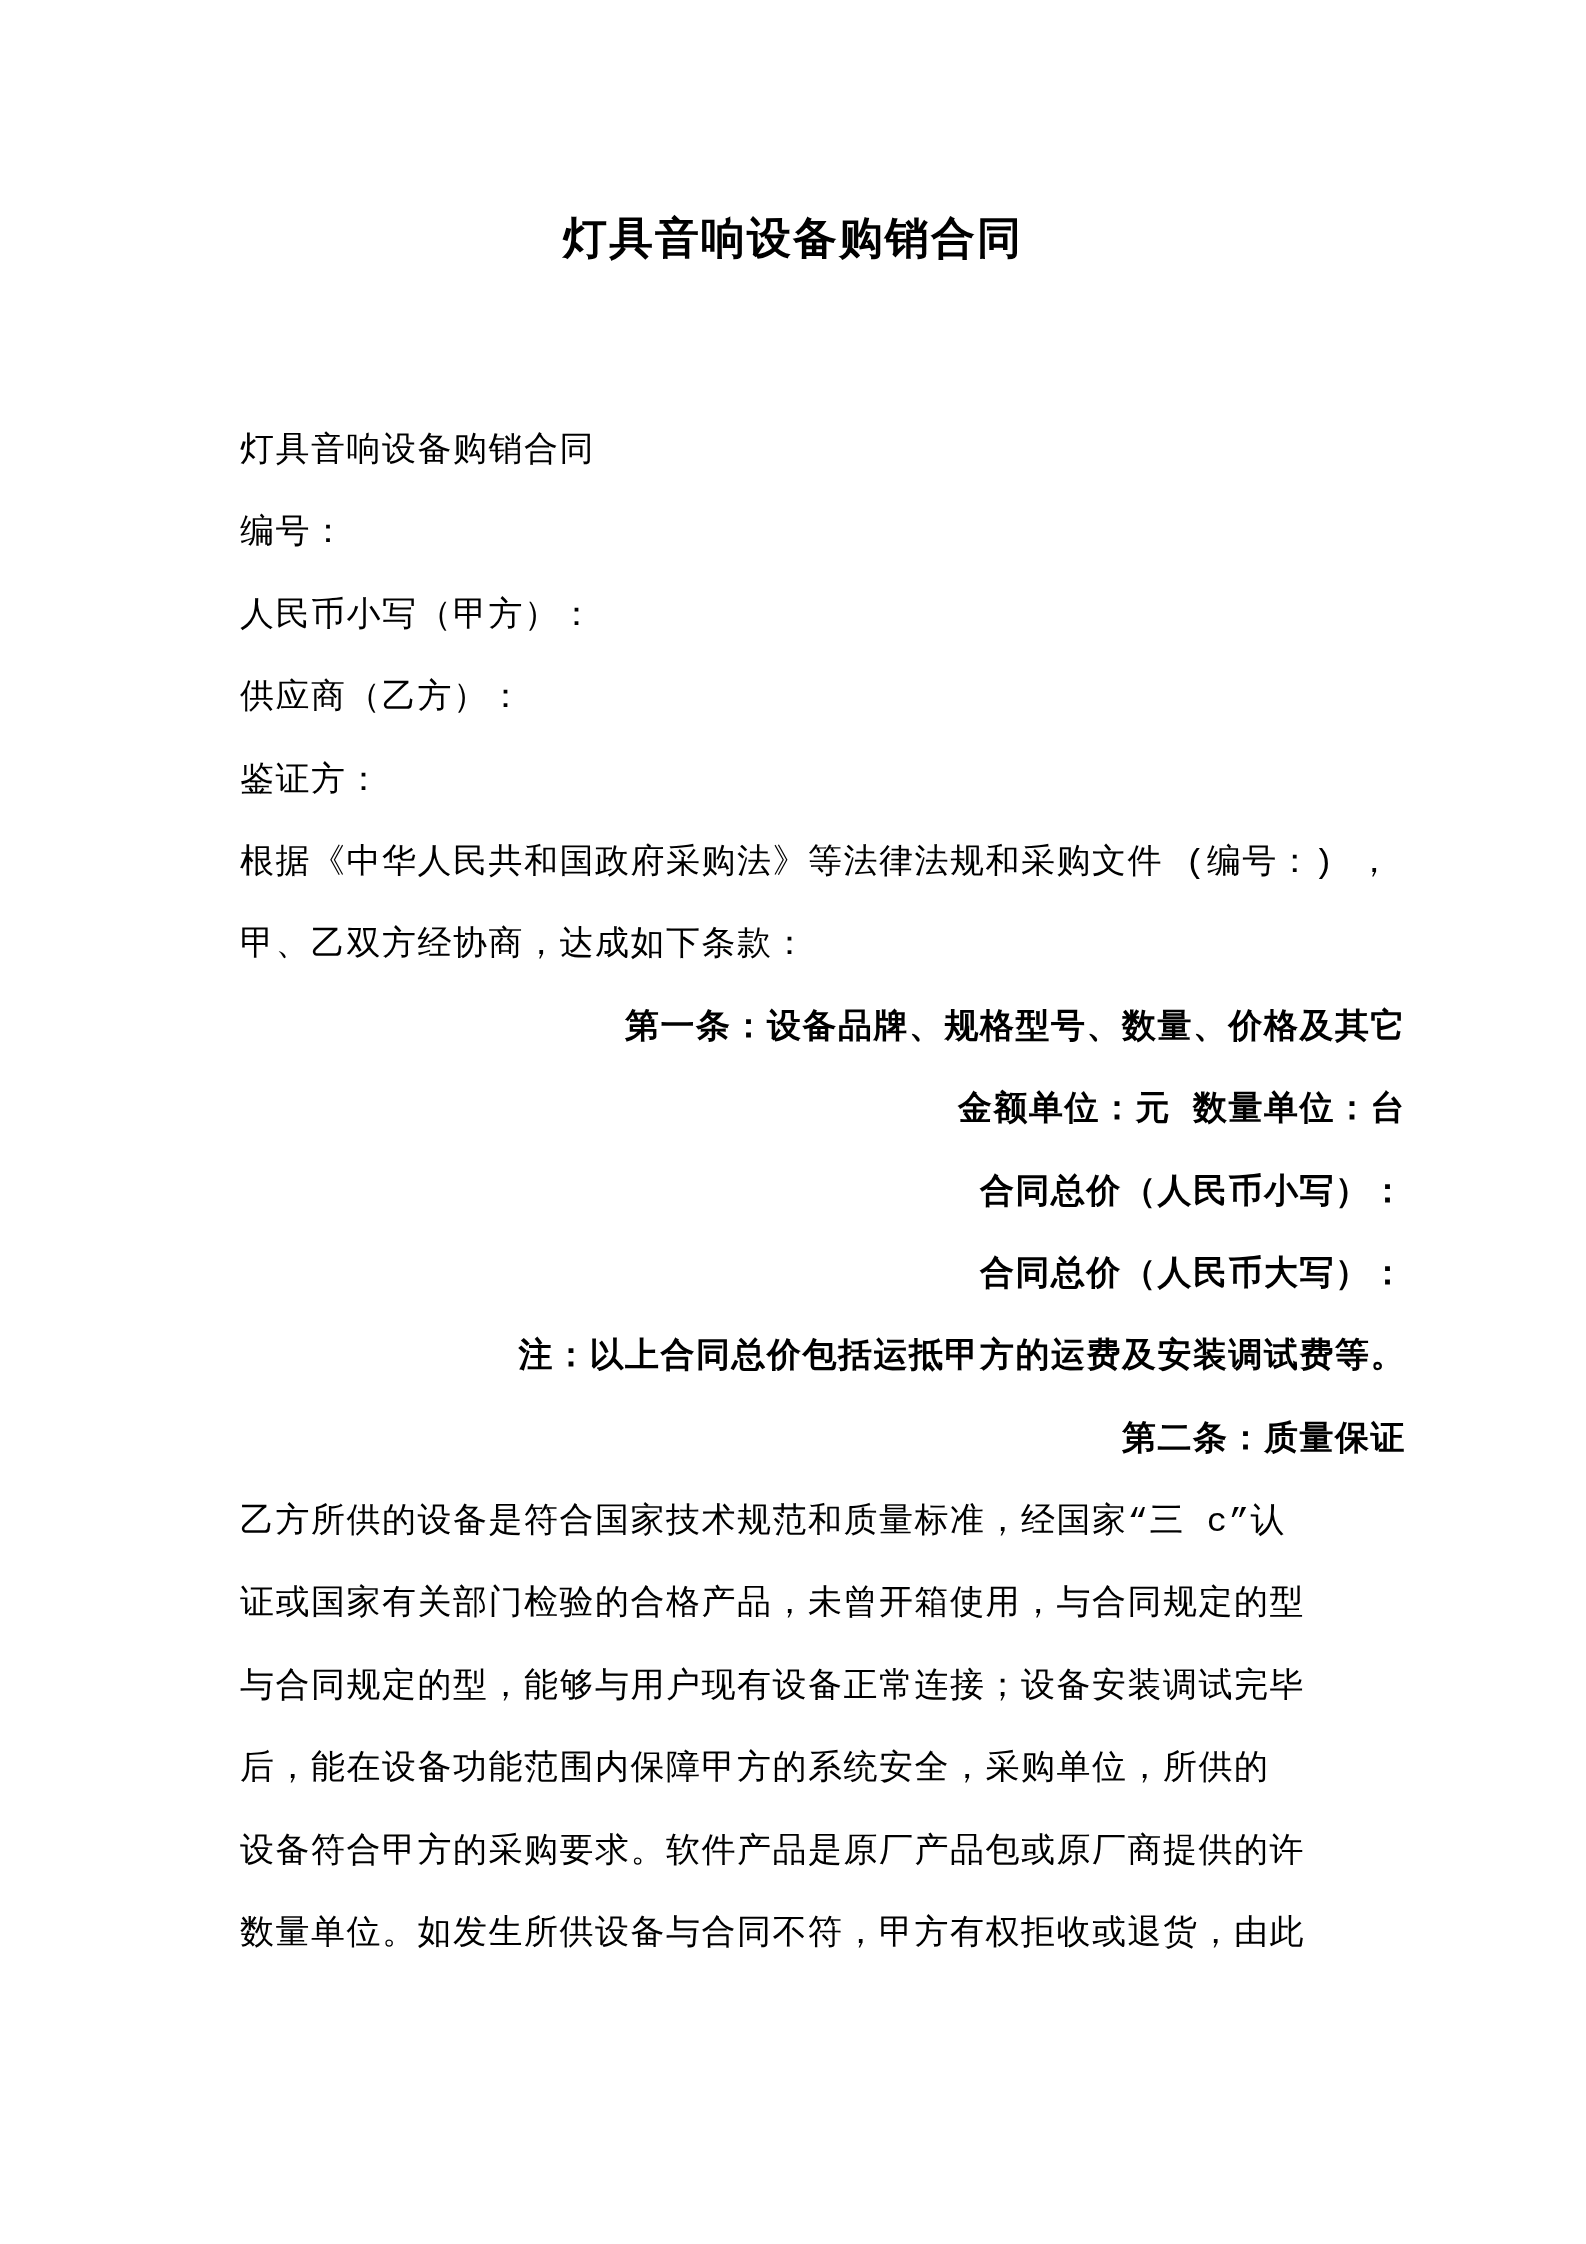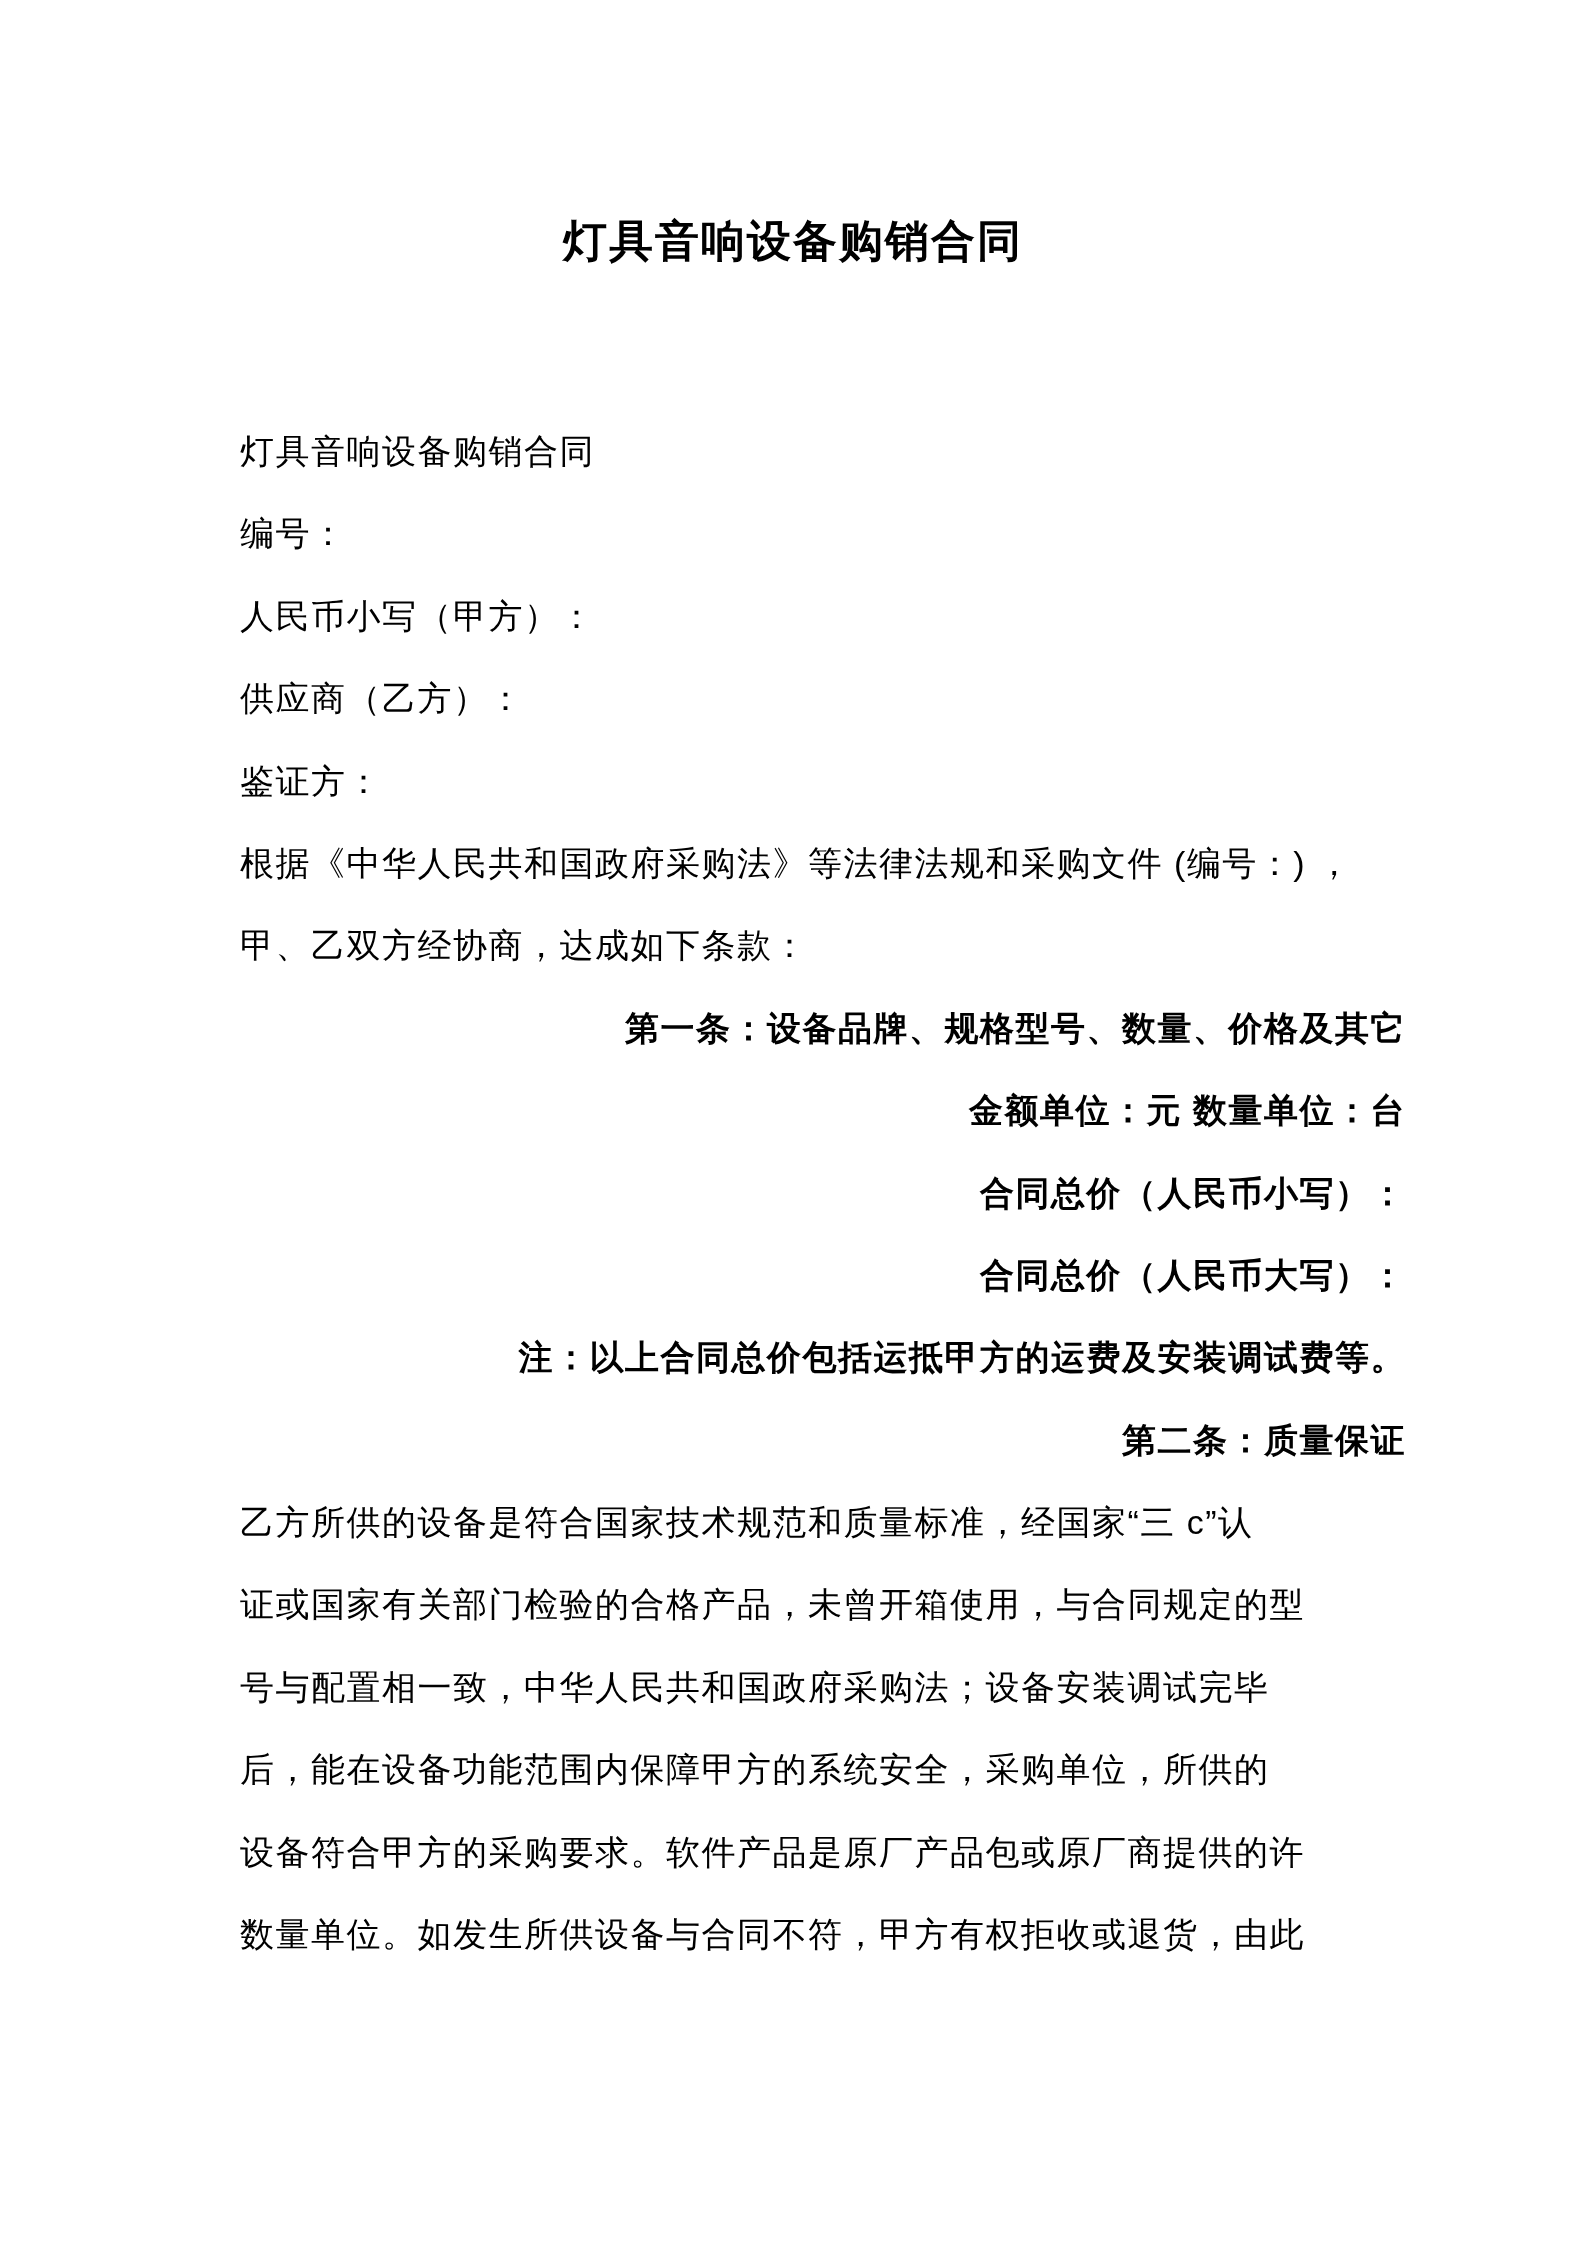--- a/index.html
+++ b/index.html
@@ -6,21 +6,21 @@
     margin: 0;
     padding: 0;
     background: #ffffff;
   }
   .page {
     position: relative;
     width: 1586px;
     height: 2244px;
     background: #ffffff;
     color: #000000;
-    font-family: Liberation Sans, sans-serif;
+    font-family: Liberation Mono, monospace;
     overflow: hidden;
     box-sizing: border-box;
   }
   .doc-title {
     margin-top: 212px;
     text-align: center;
     font-size: 44px;
     font-weight: 700;
     letter-spacing: 2px;
     line-height: 58px;
@@ -60,19 +60,19 @@
     <div class="doc-line">根据《中华人民共和国政府采购法》等法律法规和采购文件 (编号：) ，</div>
     <div class="doc-line">甲、乙双方经协商，达成如下条款：</div>
     <div class="doc-line bold">第一条：设备品牌、规格型号、数量、价格及其它</div>
     <div class="doc-line bold">金额单位：元 数量单位：台</div>
     <div class="doc-line bold">合同总价（人民币小写）：</div>
     <div class="doc-line bold">合同总价（人民币大写）：</div>
     <div class="doc-line bold">注：以上合同总价包括运抵甲方的运费及安装调试费等。</div>
     <div class="doc-line bold">第二条：质量保证</div>
     <div class="doc-line">乙方所供的设备是符合国家技术规范和质量标准，经国家“三 c”认</div>
     <div class="doc-line">证或国家有关部门检验的合格产品，未曾开箱使用，与合同规定的型</div>
-    <div class="doc-line">号与配置相一致，中华人民共和国政府采购法；设备安装调试完毕</div>
+    <div class="doc-line">与合同规定的型，能够与用户现有设备正常连接；设备安装调试完毕</div>
     <div class="doc-line">后，能在设备功能范围内保障甲方的系统安全，采购单位，所供的</div>
     <div class="doc-line">设备符合甲方的采购要求。软件产品是原厂产品包或原厂商提供的许</div>
     <div class="doc-line">数量单位。如发生所供设备与合同不符，甲方有权拒收或退货，由此</div>
   </div>
 
 </div>
 
 </body></html>

